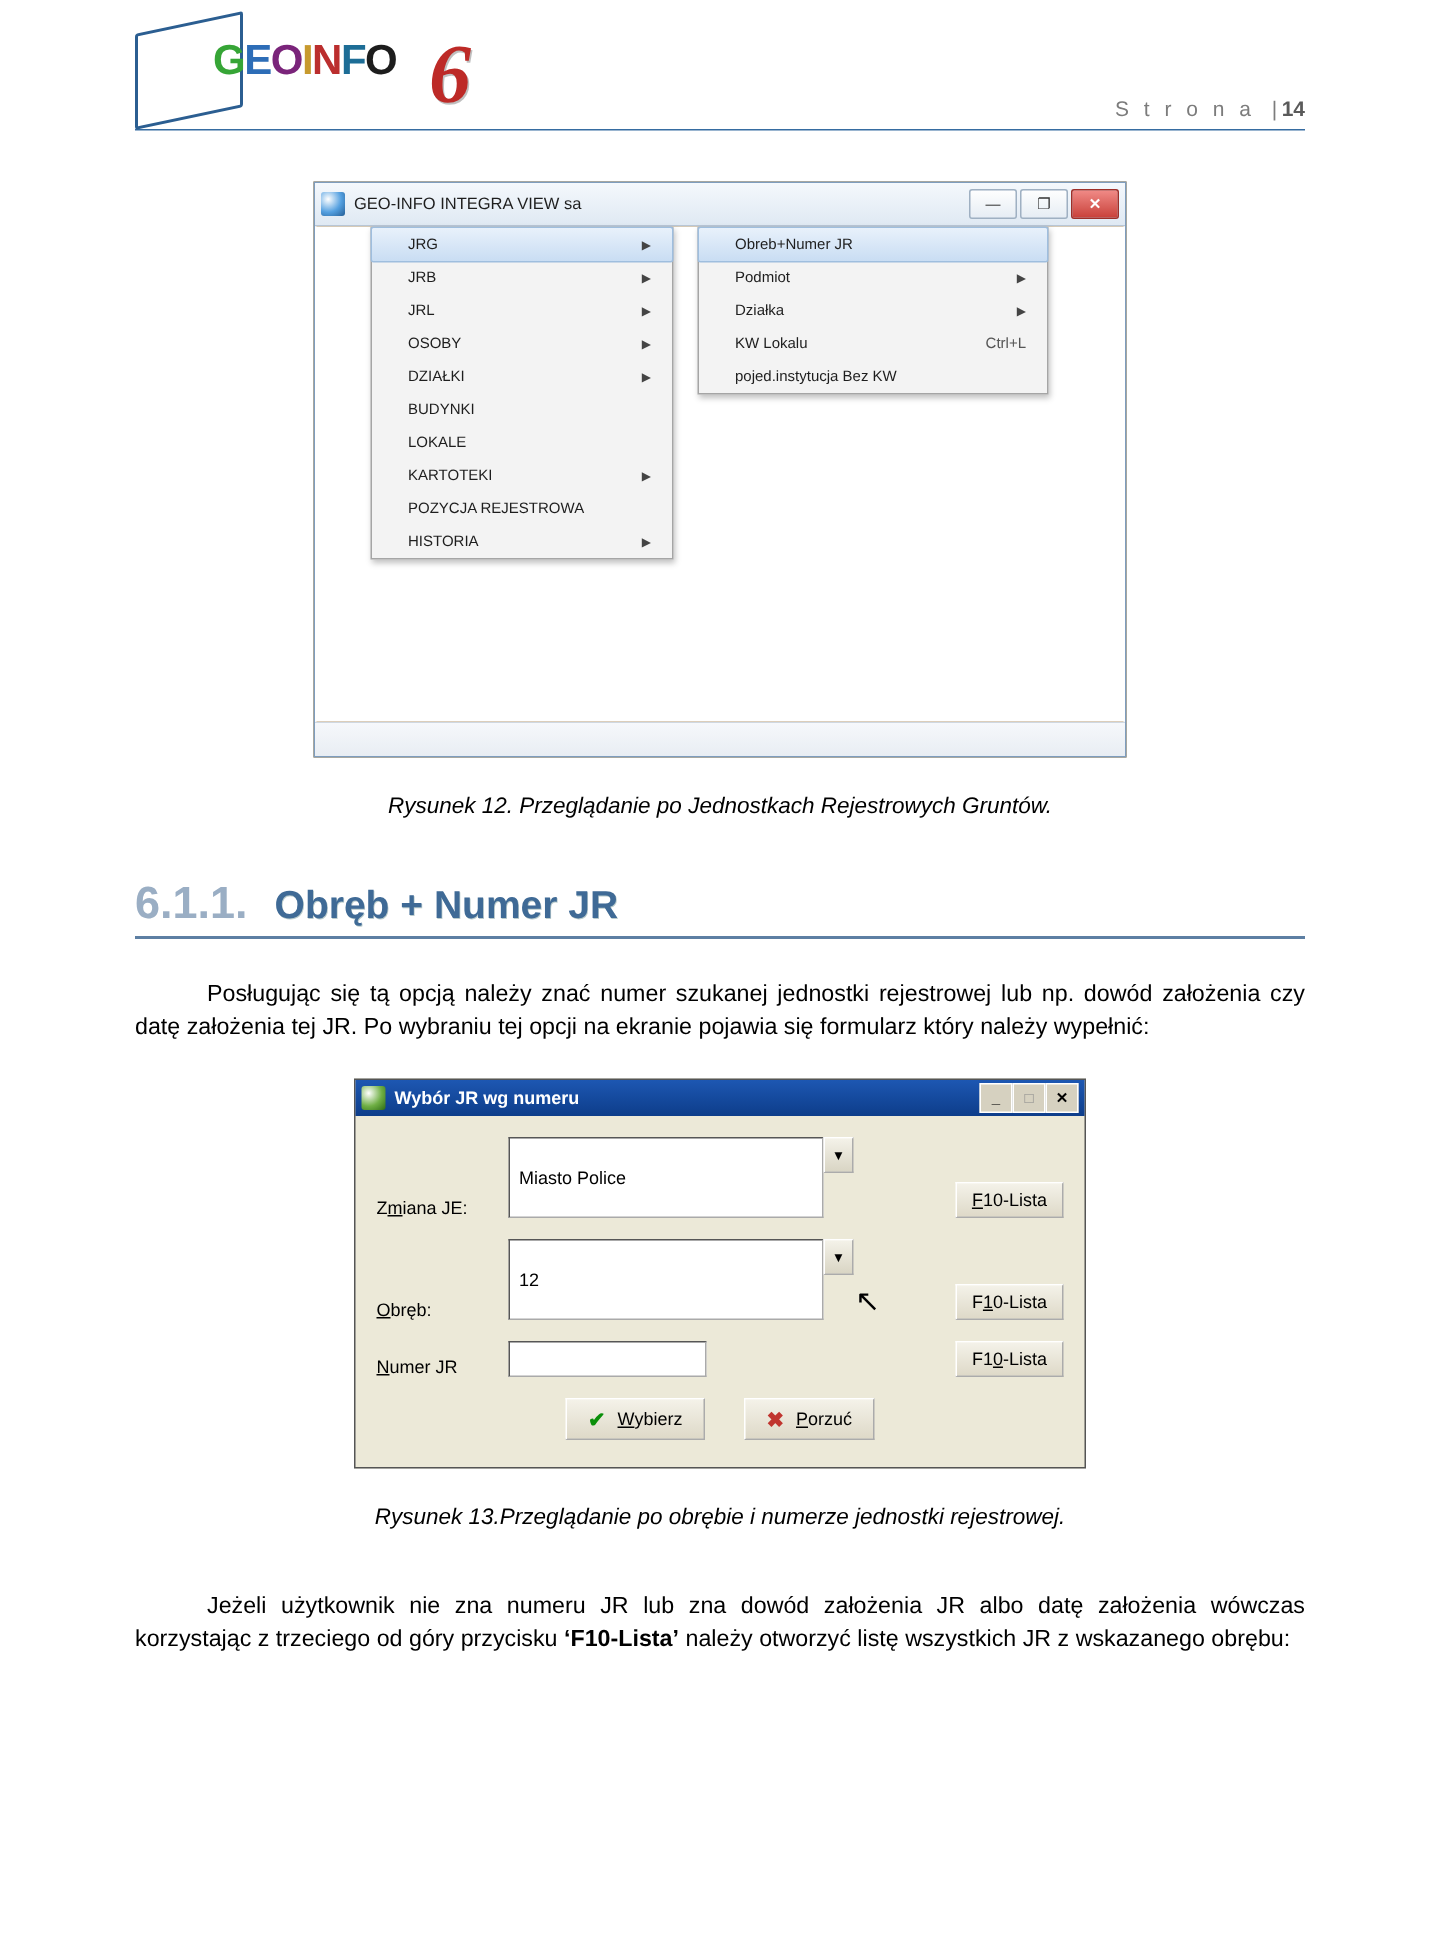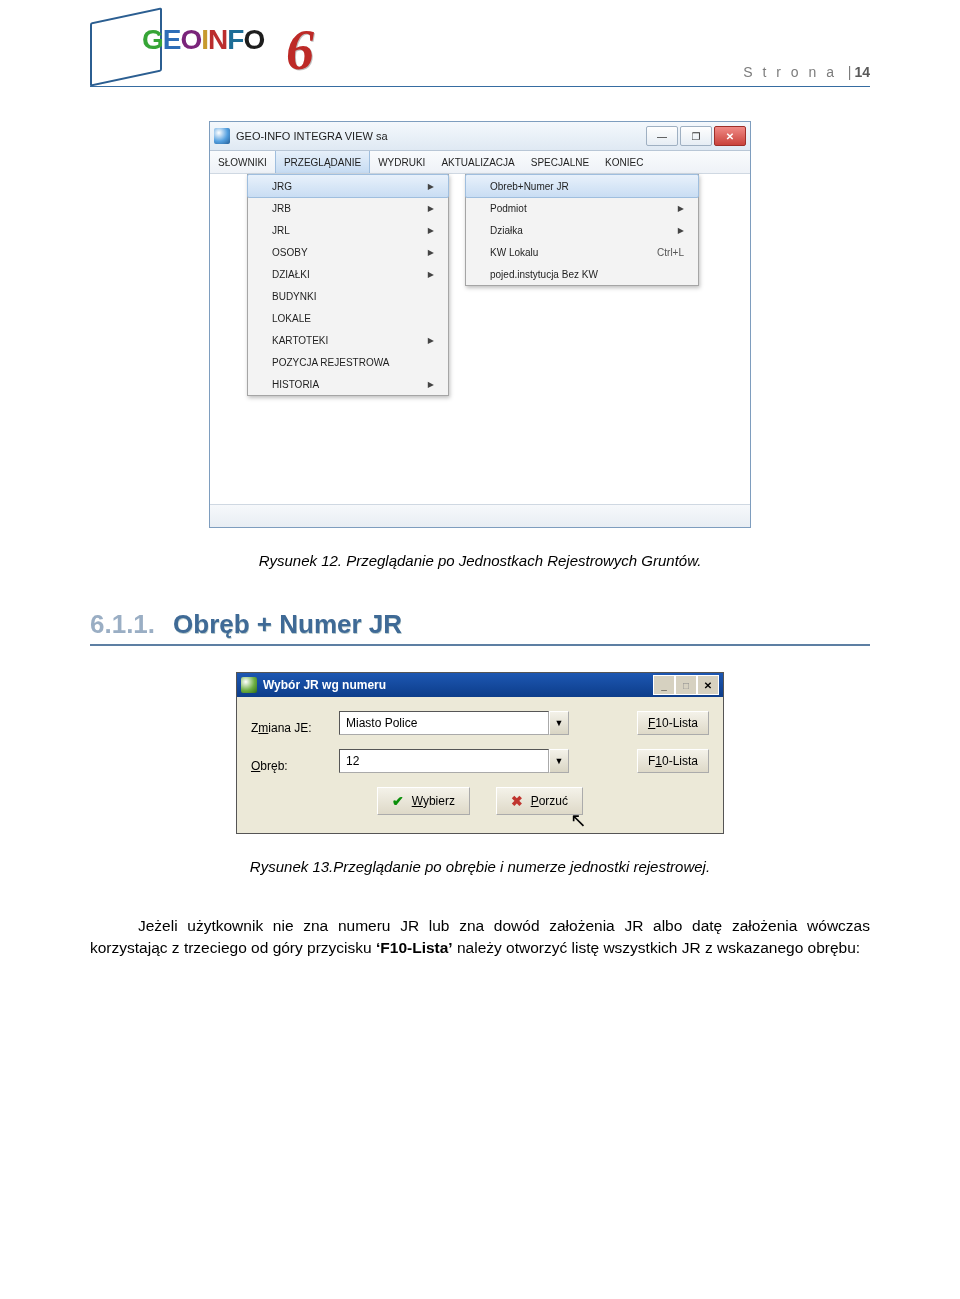--- a/index.html
+++ b/index.html
@@ -38,36 +38,36 @@
   .menu-box.lvla{left:37px;top:0;width:200px;}
   .menu-box.lvlb{left:255px;top:0;width:232px;}
   .mi-row{display:flex;align-items:center;height:22px;font-size:10px;padding:0 14px 0 24px;color:#1e1e1e;justify-content:space-between;}
   .mi-row.sel{background:linear-gradient(#e8f1fb,#c9ddf3);border:1px solid #9fbede;border-radius:2px;margin:-1px;}
   .mi-row .arr{font-size:8px;color:#444;}
   .mi-row .sc{color:#555;font-size:10px;}
   .bbar{height:22px;background:linear-gradient(#f6f8fb,#e8edf3);border-top:1px solid #cfd8e2;}
   
   .caption{text-align:center;font-style:italic;font-size:15px;margin:24px 0 40px 0;}
   .sec-head{display:flex;align-items:baseline;gap:18px;border-bottom:2px solid #5d7fa3;padding-bottom:4px;margin-bottom:26px;}
-  .sec-num{color:#9aaec4;font-size:26px;font-weight:bold;}
+  .sec-num{color:#9aaec4;font-size:30px;font-weight:bold;}
   .sec-title{color:#3f6a96;font-size:26px;font-weight:bold;text-shadow:0.5px 0.5px 0 #bcc;}
   .para{font-size:15.5px;line-height:1.4;text-align:justify;margin:0 0 24px 0;}
   .para .ind{display:inline-block;width:48px;}
   
   .shot2{width:486px;margin:0 auto;border:1px solid #555;background:#ece9d8;}
   .d-t{height:24px;background:linear-gradient(#1d57b2,#0d3d8a);display:flex;align-items:center;padding:0 4px;color:#fff;font-size:12px;font-weight:bold;gap:6px;}
   .d-t .wbtn-wrap{gap:0;}
   .d-t .wb{width:20px;height:18px;background:#d6d1c0;border:1px solid #fff;color:#000;font-size:10px;display:flex;align-items:center;justify-content:center;}
   .d-t .wb.mid{background:#d6d1c0;color:#8c8c8c;}
   .d-body{padding:14px 14px 18px 14px;font-size:12px;}
   .d-row{display:flex;align-items:flex-end;margin-bottom:14px;gap:12px;}
   .d-row .lbl{width:76px;}
   .d-row .lbl u{text-decoration:underline;}
   .combo{display:flex;flex:0 0 230px;}
-  .combo .ci{flex:1;height:22px;border:1px inset #aaa;background:#fff;padding:0 6px;display:flex;align-items:center;}
+  .combo .ci{flex:1;height:22px;border:1px inset #aaa;background:#fff;padding:15px 6px;display:flex;align-items:center;}
   .combo .cdrop{width:18px;height:22px;border:1px outset #fff;background:linear-gradient(#f4f2e9,#d9d5c4);display:flex;align-items:center;justify-content:center;font-size:9px;}
   .txtin{flex:0 0 130px;height:22px;border:1px inset #aaa;background:#fff;}
   .f10{height:22px;padding:0 10px;border:1px outset #fff;background:linear-gradient(#f4f2e9,#ded9c8);display:flex;align-items:center;margin-left:auto;}
   .f10 u{text-decoration:underline;}
   .d-btns{display:flex;gap:26px;justify-content:center;margin-top:10px;}
   .dbtn{height:26px;padding:0 14px;border:1px outset #fff;background:linear-gradient(#f4f2e9,#ded9c8);display:flex;align-items:center;gap:8px;font-size:12px;}
   .dbtn .chk{color:#0a8f0a;font-weight:bold;font-size:14px;}
   .dbtn .xm{color:#c0352f;font-weight:bold;font-size:14px;}
   .dbtn u{text-decoration:underline;}
   .cursor{position:absolute;font-size:20px;color:#000;pointer-events:none;}
@@ -96,28 +96,20 @@
   <div class="shot1">
     <div class="tbar">
       <span class="tbar-icon"></span>
       <span>GEO-INFO INTEGRA VIEW  sa</span>
       <div class="wbtn-wrap">
         <div class="wbtn">—</div>
         <div class="wbtn">❐</div>
         <div class="wbtn close">✕</div>
       </div>
     </div>
-    <div class="mbar">
-      <div class="mitm">SŁOWNIKI</div>
-      <div class="mitm active">PRZEGLĄDANIE</div>
-      <div class="mitm">WYDRUKI</div>
-      <div class="mitm">AKTUALIZACJA</div>
-      <div class="mitm">SPECJALNE</div>
-      <div class="mitm">KONIEC</div>
-    </div>
     <div class="workspace">
       <div class="menu-box lvla">
         <div class="mi-row sel">
             <span>JRG</span>
             <span class="arr">▶</span>
           </div>
         <div class="mi-row">
             <span>JRB</span>
             <span class="arr">▶</span>
           </div>
@@ -175,20 +167,21 @@
     <div class="bbar"></div>
   </div>
 
   <div class="caption">Rysunek 12. Przeglądanie po Jednostkach Rejestrowych Gruntów.</div>
 
   <div class="sec-head">
     <span class="sec-num">6.1.1.</span>
     <span class="sec-title">Obręb + Numer JR</span>
   </div>
 
+  <p class="para"><span class="ind"></span><span>Posługując się tą opcją należy znać numer szukanej jednostki rejestrowej lub np. dowód założenia czy datę założenia tej JR. Po wybraniu tej opcji na ekranie pojawia się formularz który należy wypełnić:</span></p>
 
   <div class="shot2wrap">
   <div class="shot2">
     <div class="d-t">
       <span style="width:16px;height:16px;background:radial-gradient(circle at 30% 30%,#fff,#6faf44 55%,#2d6b14);border-radius:2px;"></span>
       <span>Wybór JR wg numeru</span>
       <div class="wbtn-wrap">
         <div class="wb">_</div>
         <div class="wb mid">□</div>
         <div class="wb">✕</div>
@@ -211,20 +204,29 @@
         <div class="combo">
           <div class="ci">12</div>
           <div class="cdrop">▼</div>
         </div>
         <div class="f10">
               <span>F</span>
               <u>1</u>
               <span>0-Lista</span>
             </div>
       </div>
+      <div class="d-row">
+        <span class="lbl"><u>N</u><span>umer JR</span></span>
+        <div class="txtin"></div>
+        <div class="f10">
+              <span>F1</span>
+              <u>0</u>
+              <span>-Lista</span>
+            </div>
+      </div>
       <div class="d-btns">
         <div class="dbtn">
           <span class="chk">✔</span>
           <span><u>W</u><span>ybierz</span></span>
         </div>
         <div class="dbtn">
           <span class="xm">✖</span>
           <span><u>P</u><span>orzuć</span></span>
         </div>
       </div>

